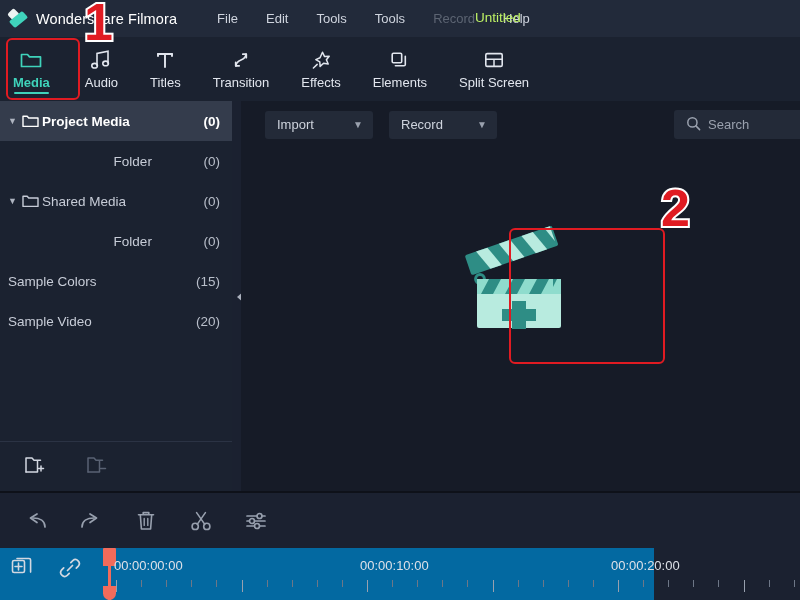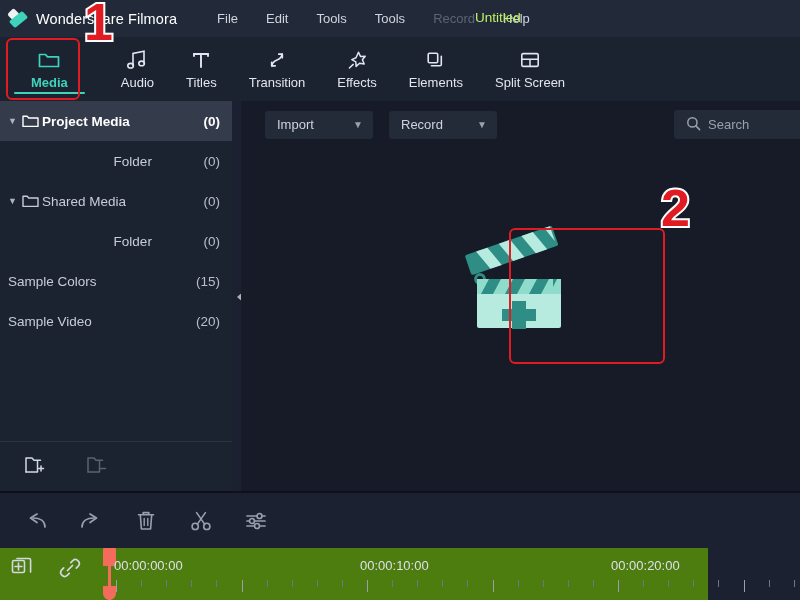--- a/index.html
+++ b/index.html
@@ -62,21 +62,21 @@
     padding:0 16px; position:relative; min-width:56px;
     cursor:default;
   }
   .tooltab .ic { height:24px; display:flex; align-items:center; justify-content:center; margin-bottom:3px; }
   .tooltab .lb { font-size:13px; color:#e2e6ee; white-space:nowrap; }
   .tooltab.active .lb { color:#3fd3bb; font-weight:bold; }
   .tooltab.active .underline {
     position:absolute; bottom:7px; left:14px; right:14px; height:2.5px;
     background:#3fd3bb; border-radius:2px;
   }
-  .tt-media { padding:0 31px; }
+  .tt-media { padding:0 13px; }
   .tt-audio { padding-left:22px; }
 
   
   .sidebar {
     position:absolute; left:0; top:101px; width:232px; height:340px;
     background:#1b2230;
   }
   .treerow {
     height:40px; display:flex; align-items:center;
     padding:0 12px 0 8px; font-size:13.5px; color:#c7ccd7;
@@ -154,22 +154,22 @@
     position:absolute; left:0; top:491px; width:800px; height:2px;
     background:#0e1119;
   }
   .tl-toolbar {
     position:absolute; left:0; top:493px; width:800px; height:55px;
     background:#1b2130;
     display:flex; align-items:center; padding-left:22px; gap:27px;
   }
   .tlbtn { width:28px; height:28px; display:flex; align-items:center; justify-content:center; cursor:default; }
   .tl-ruler {
-    position:absolute; left:0; top:548px; width:708px; height:52px;
-    background:#4d7c0f;
+    position:absolute; left:0; top:548px; width:654px; height:52px;
+    background:#0369a1;
   }
   .tl-left-icons {
     position:absolute; left:10px; top:8px; display:flex;
     align-items:center; gap:24px;
   }
   .ruler-area { position:absolute; left:108px; top:0; right:0; height:52px; }
   .tick { position:absolute; top:32px; width:1px; background:#6e7787; }
   .tick.minor { height:7px; }
   .tick.major { height:12px; background:#98a0ae; }
   .timelabel {

